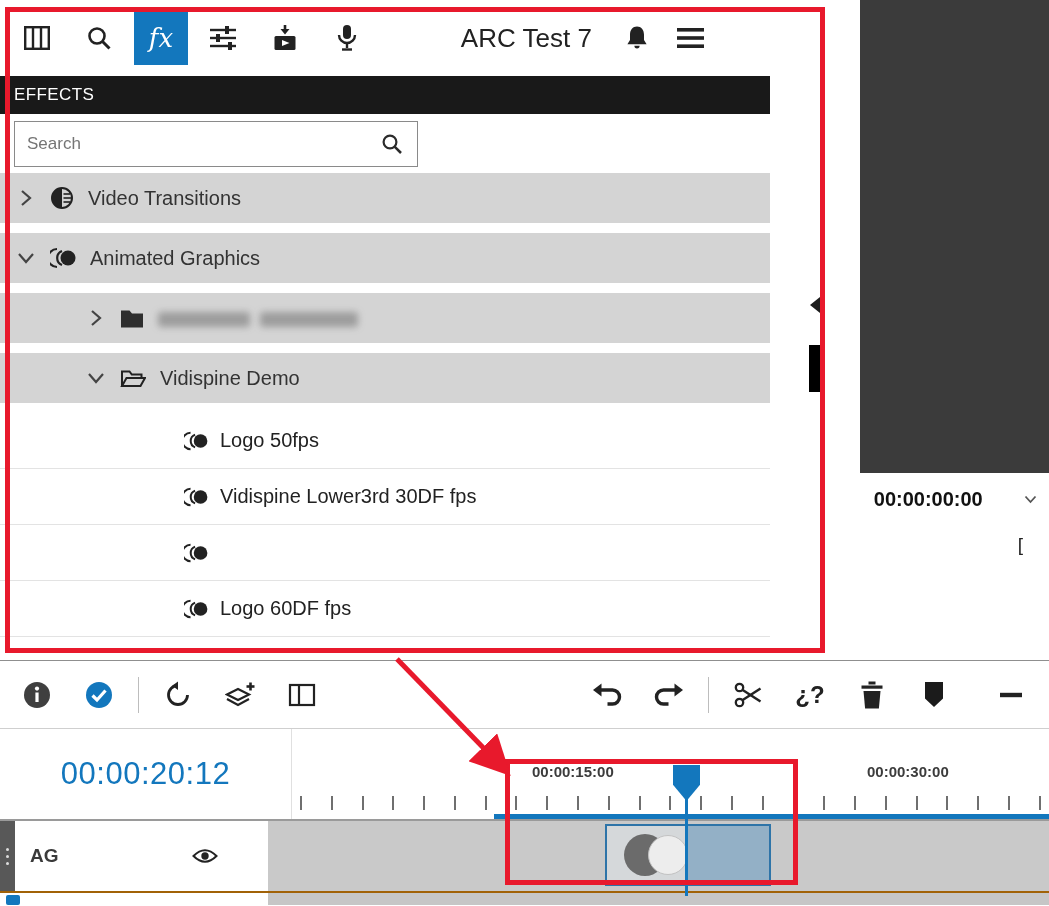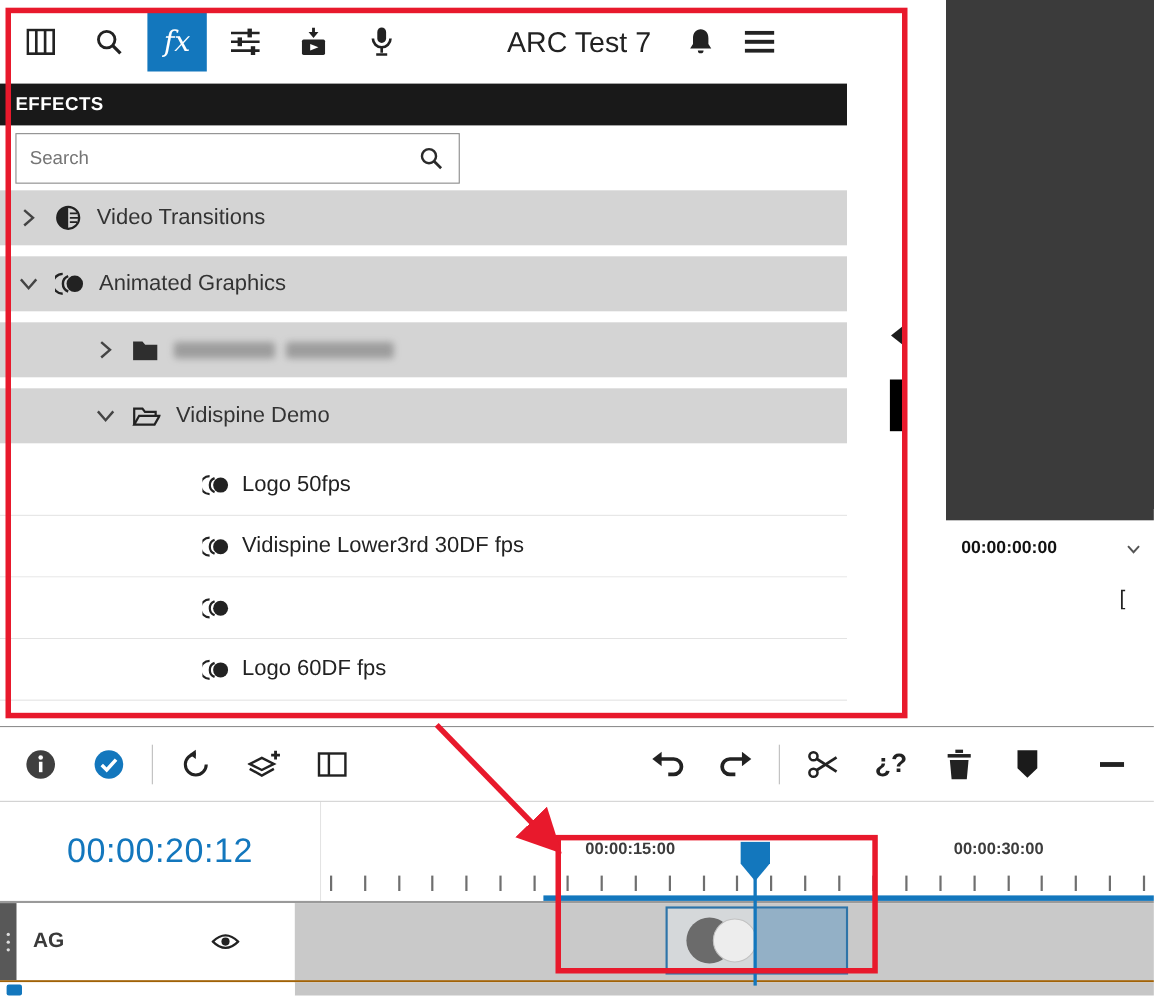--- a/index.html
+++ b/index.html
@@ -18,21 +18,21 @@
 
   
   .toolbar { height:76px; display:flex; align-items:center; padding:0 48px 0 10px; }
   .tb-btn { width:54px; height:54px; display:flex; align-items:center; justify-content:center; margin-right:8px; cursor:pointer; }
   .tb-btn.fx { background:#1377bd; color:#fff; font-family:"DejaVu Serif", serif; font-style:italic; font-size:26px; }
   .app-title { margin-left:auto; font-size:26px; color:#222; white-space:nowrap; }
   .tb-right { display:flex; align-items:center; margin-left:22px; }
   .tb-right .tb-btn { width:46px; }
 
   
-  .fx-header { height:38px; background:#191919; color:#fff; font-weight:bold; font-size:17px;
+  .fx-header { height:38px; background:#191919; color:#fff; font-weight:normal; font-size:17px;
     letter-spacing:.4px; display:flex; align-items:center; padding-left:14px; }
   .search-wrap { padding:7px 0 0 14px; }
   .search-box { width:404px; height:46px; border:1px solid #8a8a8a; display:flex; align-items:center; background:#fff; }
   .search-box input { flex:1; border:none; outline:none; font-size:17px; padding:0 12px; color:#333;
     font-family:"Liberation Sans", sans-serif; background:transparent; }
   .search-box input::placeholder { color:#757575; }
   .search-box .mag { margin-right:14px; display:flex; }
 
   
   .tree { margin-top:6px; }
@@ -47,21 +47,21 @@
   .t-item .t-ic { margin:0 12px 0 0; }
   .blur-blob { display:inline-block; height:15px; background:#8f8f8f; border-radius:3px;
     filter:blur(3.5px); opacity:.8; vertical-align:middle; }
   .blur-blob.b1 { width:92px; margin-right:10px; } .blur-blob.b2 { width:98px; }
 
   
   .pv-header { height:55px; background:#0c0c0c; color:#fff; font-weight:bold; font-size:17px;
     letter-spacing:.4px; display:flex; align-items:center; padding-left:14px; }
   .pv-video { height:473px; background:#3b3b3b; }
   .pv-tc-row { height:52px; display:flex; align-items:center; padding:0 12px 0 14px; }
-  .pv-tc { font-weight:bold; font-size:16px; color:#111; }
+  .pv-tc { font-weight:bold; font-size:20px; color:#111; }
   .pv-dd { margin-left:auto; display:flex; cursor:pointer; }
   .pv-bracket-row { height:40px; display:flex; align-items:center; justify-content:flex-end; padding-right:26px;
     font-size:19px; color:#222; }
 
   
   .bottom { height:246px; border-top:1px solid #8f8f8f; position:relative; background:#fff; }
   .bt-toolbar { height:68px; display:flex; align-items:center; border-bottom:1px solid #cfcfcf; padding:0 10px; }
   .bt-btn { width:54px; height:48px; display:flex; align-items:center; justify-content:center; margin-right:8px; cursor:pointer; }
   .bt-sep { width:1px; height:36px; background:#bdbdbd; margin:0 12px 0 4px; }
   .bt-spacer { flex:1; }

